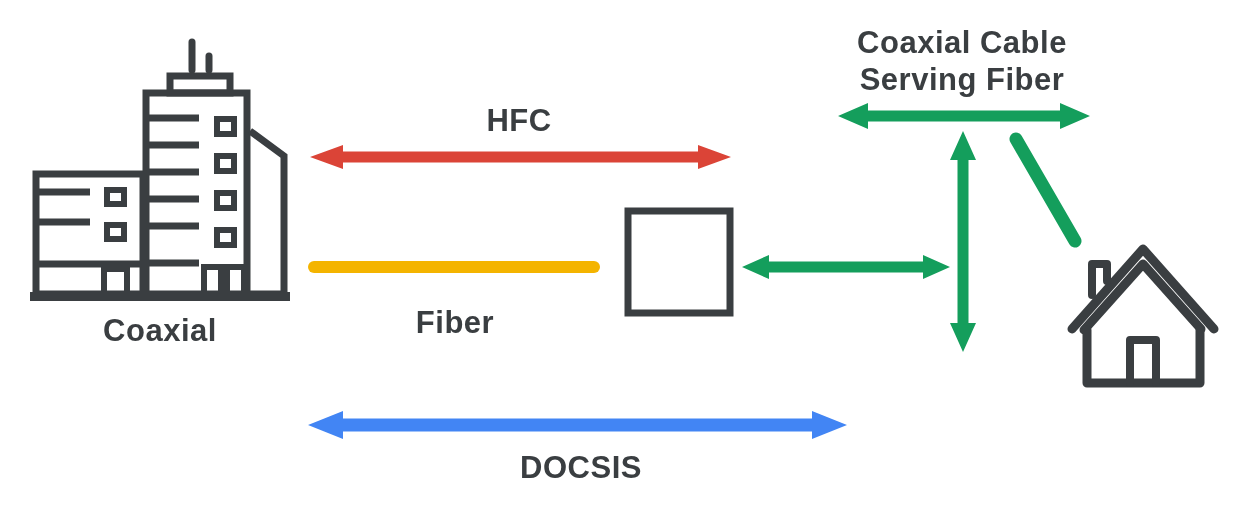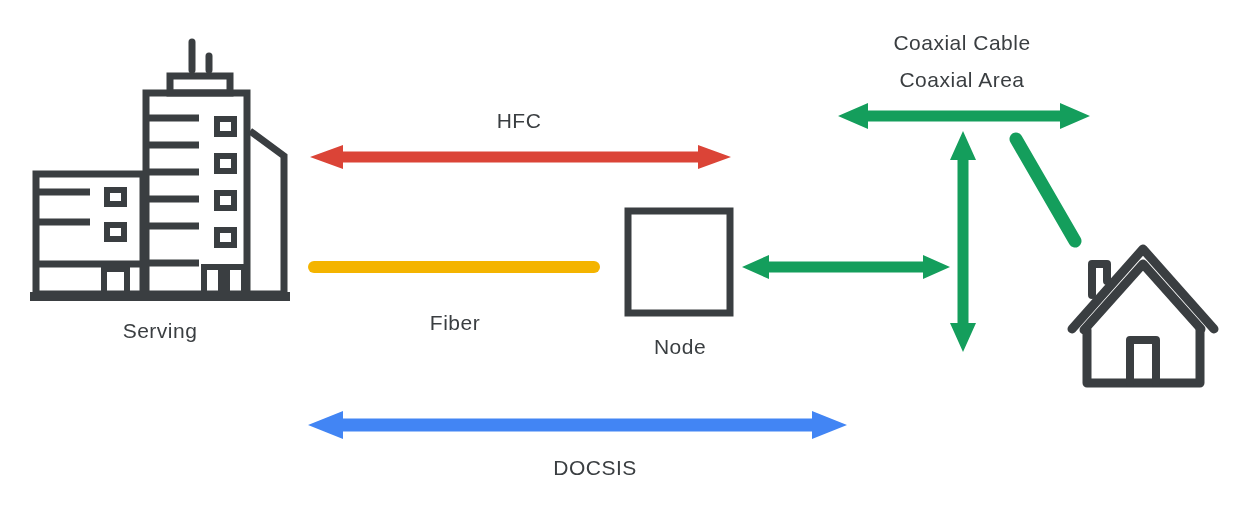--- a/index.html
+++ b/index.html
@@ -8,22 +8,22 @@
     width: 1251px;
     height: 516px;
     background: #ffffff;
     overflow: hidden;
     font-family: "Liberation Sans", sans-serif;
   }
   .stage svg { position: absolute; left: 0; top: 0; }
   .lbl {
     position: absolute;
     transform: translateX(-50%);
-    font-weight: normal;
-    font-size: 21px;
+    font-weight: bold;
+    font-size: 31px;
     letter-spacing: 0.5px;
     color: #3A3E41;
     white-space: nowrap;
     line-height: 37px;
     text-align: center;
   }
 </style>
 </head>
 <body>
 
@@ -68,28 +68,27 @@
       <path d="M1072,329 L1143,249 L1214,329"></path>
       <path d="M1084,330 L1143,264 L1201,329"></path>
       <path d="M1087,330 V383 H1200 V330"></path>
       <path d="M1092,295 V264 H1107 V281" stroke-width="8"></path>
       <path d="M1130,383 V340 H1156 V383" stroke-width="8"></path>
     </g>
 
     <path stroke="none" d="M308,425 L343,411 L343,418.5 L812,418.5 L812,411 L847,425 L812,439 L812,431.5 L343,431.5 L343,439 Z" fill="#4285F4"></path>
   </svg>
 
-  <div class="lbl" style="left:160px; top:312px;">Serving</div>
+  <div class="lbl" style="left:160px; top:312px;">Coaxial</div>
 
   <div class="lbl" style="left:519px; top:102px;">HFC</div>
 
   <div class="lbl" style="left:455px; top:304px;">Fiber</div>
 
-  <div class="lbl" style="left:680px; top:328px;">Node</div>
 
   <div class="lbl" style="left:962px; top:24px;">
     <div>Coaxial Cable</div>
-    <div>Coaxial Area</div>
+    <div>Serving Fiber</div>
   </div>
 
-  <div class="lbl" style="left:581px; top:449px;margin-left:14px;">DOCSIS</div>
+  <div class="lbl" style="left:581px; top:449px;">DOCSIS</div>
 
 </div>
 
 </body></html>

